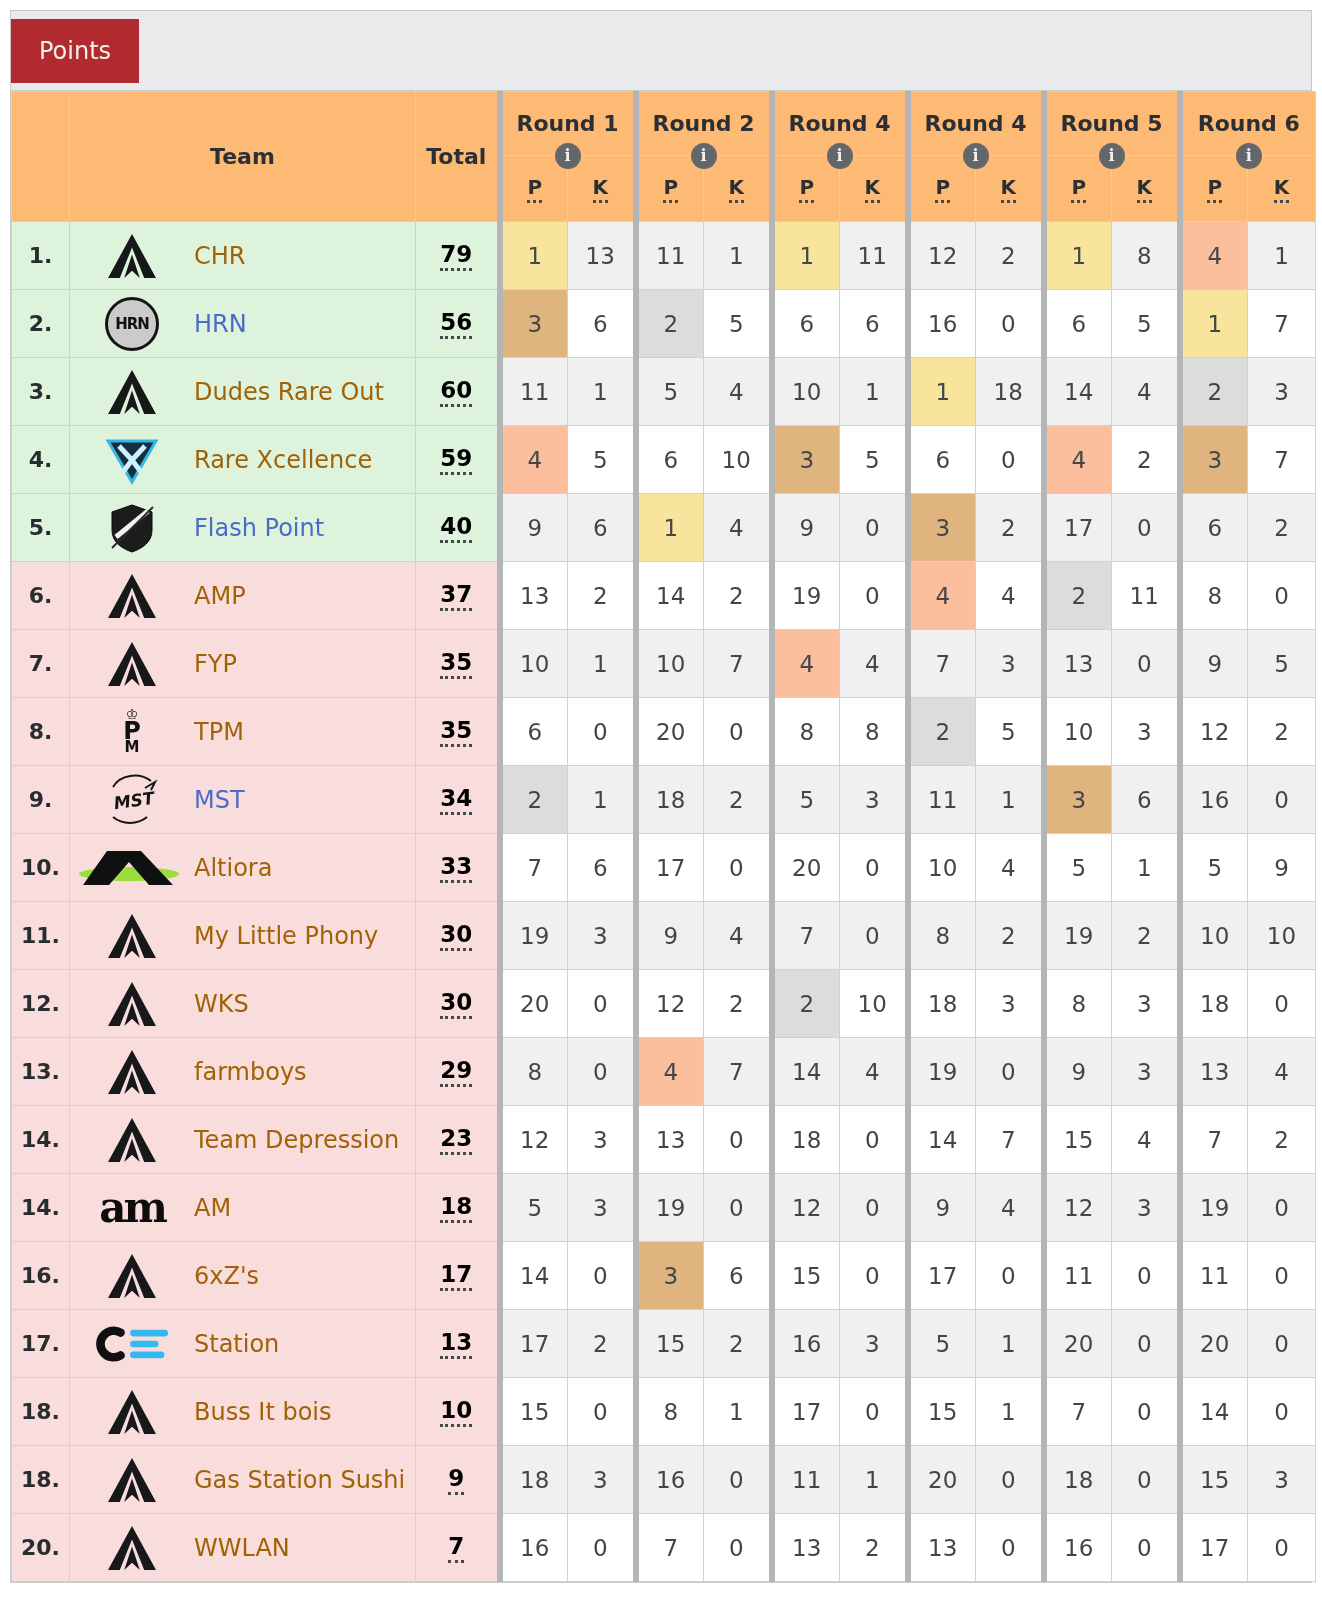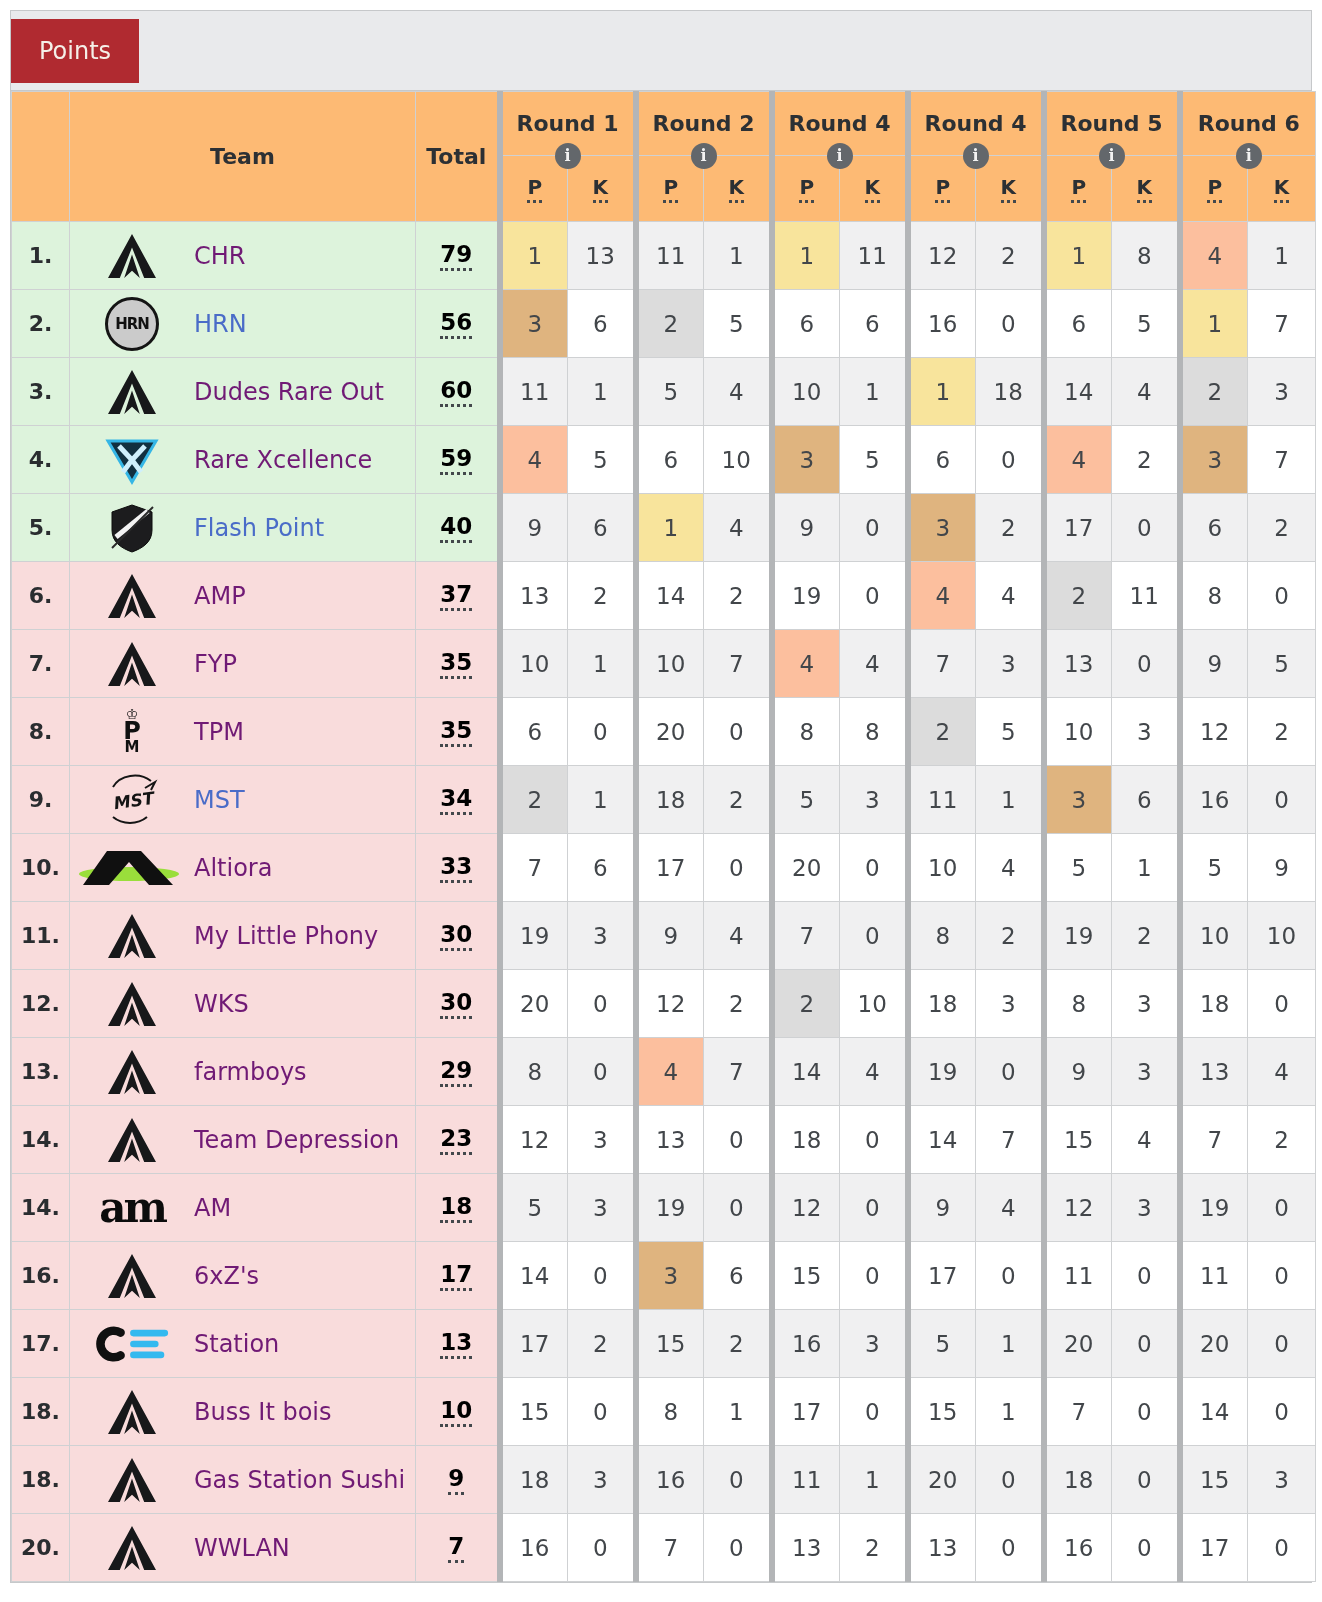--- a/index.html
+++ b/index.html
@@ -95,21 +95,21 @@
   td.team-cell { text-align: left; }
   .team-wrap { display: flex; align-items: center; }
   .logo-box {
     width: 124px;
     flex: 0 0 124px;
     display: flex;
     align-items: center;
     justify-content: center;
   }
   .team-name { font-size: 24px; text-decoration: none; cursor: pointer; }
-  .name-red  { color: #701a75; }
+  .name-red  { color: #a16207; }
   .name-blue { color: #4a6cc8; }
   td.total-cell { font-weight: 700; font-size: 23px; color: #000000; }
 
   tr.green td.zone { background: #ddf3dc; }
   tr.pink  td.zone { background: #f9dcdc; }
 
   tr.band-a td.val { background: #f0f0f1; }
   tr.band-b td.val { background: #ffffff; }
 
   td.medal-1 { background: #f8e49c !important; }

